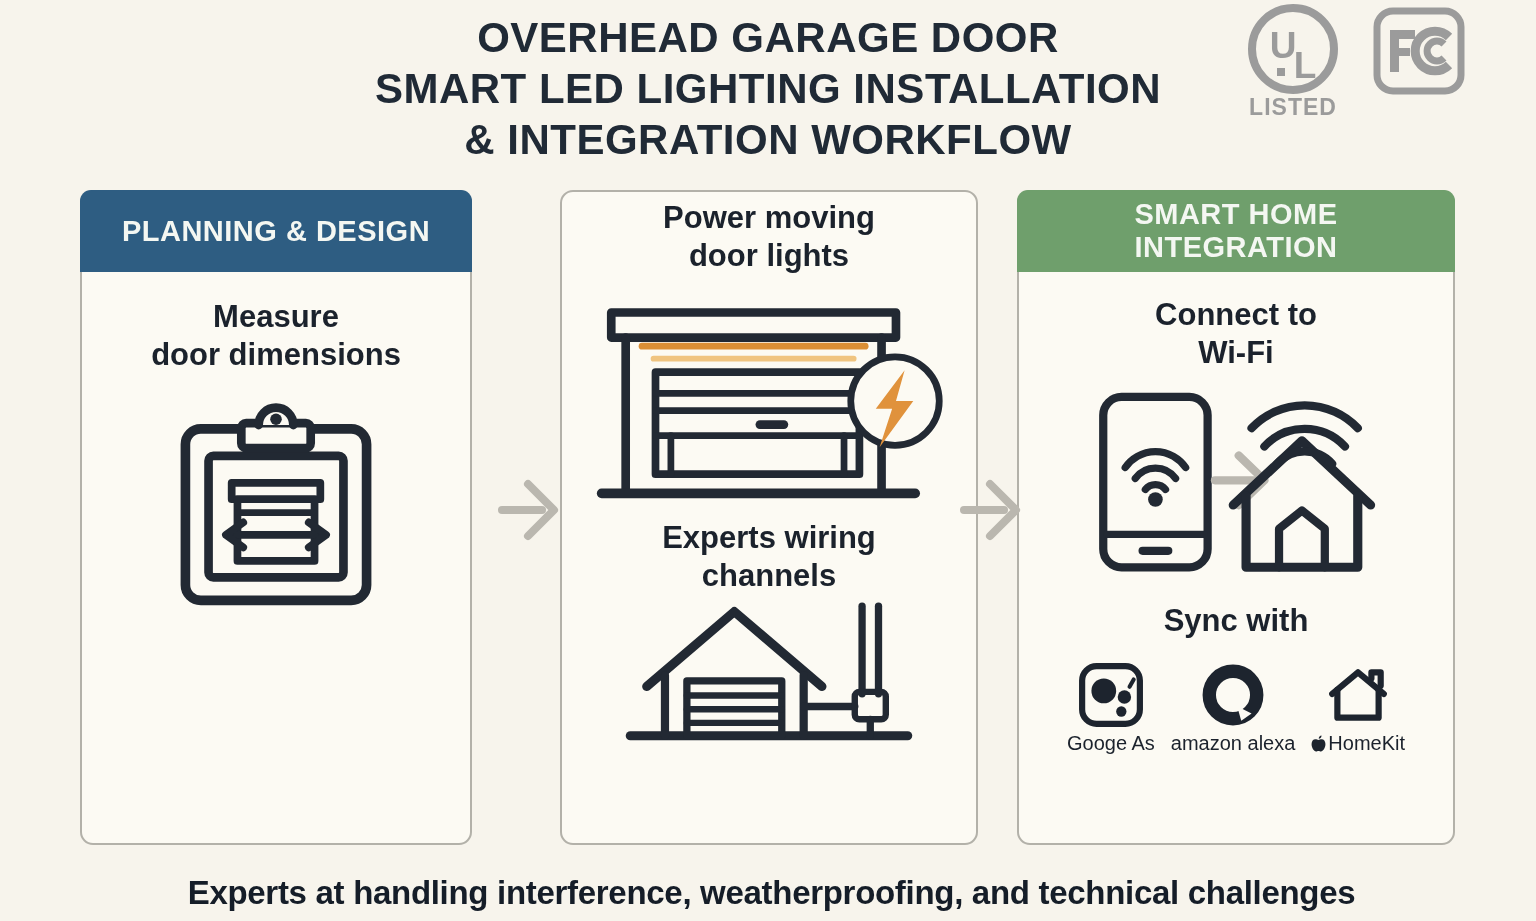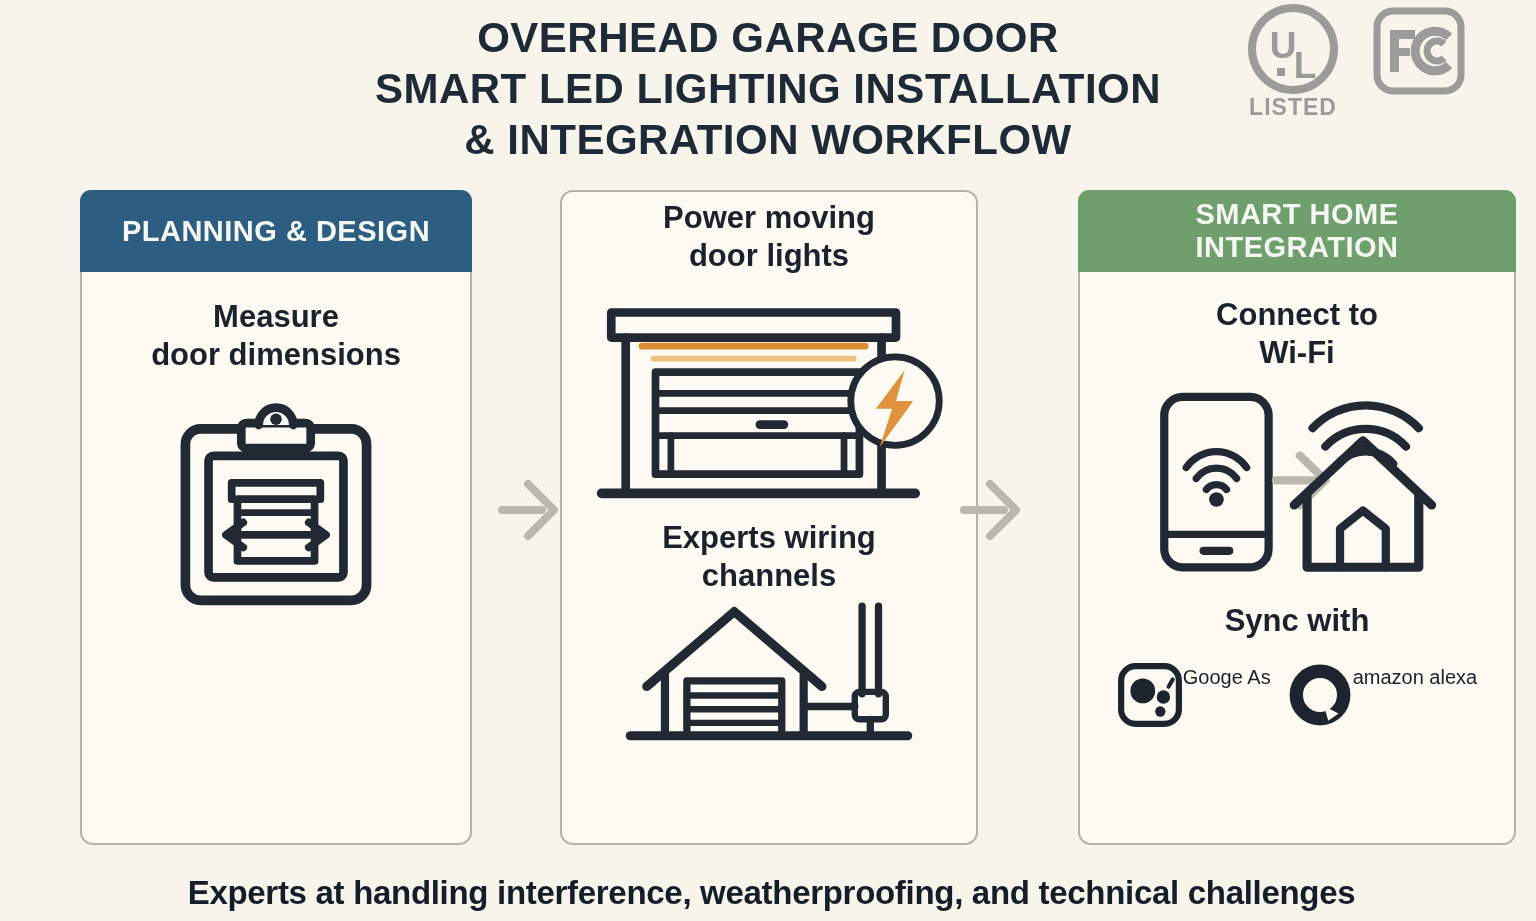--- a/index.html
+++ b/index.html
@@ -23,37 +23,37 @@
   .ul-listed{color:var(--gray);font-weight:bold;font-size:23px;letter-spacing:1px;margin-top:-2px}
   .fcc-block{position:absolute;left:1372px;top:6px;width:94px}
   
   .card{
     position:absolute;top:190px;height:655px;background:var(--card);
     border:2px solid var(--border);border-radius:13px;
     display:flex;flex-direction:column;align-items:center;
   }
   .card1{left:80px;width:392px}
   .card2{left:560px;width:418px}
-  .card3{left:1078px;width:438px}
+  .card3{left:1017px;width:438px}
   .card-header{
     width:calc(100% + 4px);margin:-2px -2px 0 -2px;height:82px;flex:0 0 82px;
     border-radius:11px 11px 0 0;display:flex;flex-direction:column;
     align-items:center;justify-content:center;
     color:#f4f7f2;font-weight:bold;font-size:29px;line-height:33px;letter-spacing:.5px;
   }
   .card1 .card-header{background:var(--blue)}
   .card2 .card-header{background:var(--orange)}
   .card3 .card-header{background:var(--green)}
   .step-label{
     text-align:center;color:#1b222c;font-weight:bold;font-size:31px;line-height:38px;
   }
   .icon-wrap{display:flex;align-items:center;justify-content:center}
   
   .platform-row{display:flex;gap:16px;margin-top:22px;align-items:flex-start;justify-content:center}
-  .platform{display:flex;flex-direction:row;align-items:flex-start}
+  .platform{display:flex;flex-direction:column;align-items:center}
   .platform-label{
     margin-top:4px;font-size:20px;color:#1b222c;font-weight:500;white-space:nowrap;
     display:flex;align-items:center;gap:2px;
   }
   
   .flow-arrow{position:absolute;top:472px;width:64px;height:76px}
   .arrow1{left:498px}
   .arrow2{left:960px}
   
   .footer{
@@ -212,20 +212,34 @@
       </div>
       <div class="platform">
         <svg width="66" height="66" viewBox="0 0 64 64" fill="none">
           <circle cx="32" cy="32" r="23" stroke="#1d242e" stroke-width="13"></circle>
           <path d="M36,43 L50,50 L40,57 Z" fill="#fcfaf3" stroke="none"></path>
         </svg>
         <div class="platform-label">
           <span>amazon alexa</span>
         </div>
       </div>
+      <div class="platform">
+        <svg width="66" height="66" viewBox="0 0 64 64" fill="none" stroke="#1d242e" stroke-linecap="round" stroke-linejoin="round">
+          <path d="M7,31 L32,10 L57,31" stroke-width="6"></path>
+          <path d="M45,16 V10 H54 V23" stroke-width="6"></path>
+          <path d="M12,27 V54 H52 V27" stroke-width="6"></path>
+        </svg>
+        <div class="platform-label">
+          <svg width="15" height="18" viewBox="0 0 16 18">
+            <path d="M8,4.6 C6.9,4.6 6,3.9 4.7,3.9 C2.3,3.9 0.6,6 0.6,9.1 c0,4 2.6,8 4.8,8 c1,0 1.5,-0.6 2.6,-0.6 c1.1,0 1.5,0.6 2.6,0.6 c2.2,0 4.8,-4 4.8,-8 c0,-3.1 -1.7,-5.2 -4.1,-5.2 c-1.3,0 -2.2,0.7 -3.3,0.8 z" fill="#1d242e"></path>
+            <path d="M8.2,3.4 c0,-1.8 1.4,-3.2 3,-3.4 c0.2,1.8 -1.2,3.4 -3,3.4 z" fill="#1d242e"></path>
+          </svg>
+          <span>HomeKit</span>
+        </div>
+      </div>
     </div>
   </div>
 
   <svg class="flow-arrow arrow1" viewBox="0 0 64 76" fill="none" stroke="#bab7af" stroke-linecap="round" stroke-linejoin="round">
     <line x1="4" y1="38" x2="44" y2="38" stroke-width="8"></line>
     <polyline points="30,12 56,38 30,64" stroke-width="8"></polyline>
   </svg>
   <svg class="flow-arrow arrow2" viewBox="0 0 64 76" fill="none" stroke="#bab7af" stroke-linecap="round" stroke-linejoin="round">
     <line x1="4" y1="38" x2="44" y2="38" stroke-width="8"></line>
     <polyline points="30,12 56,38 30,64" stroke-width="8"></polyline>

